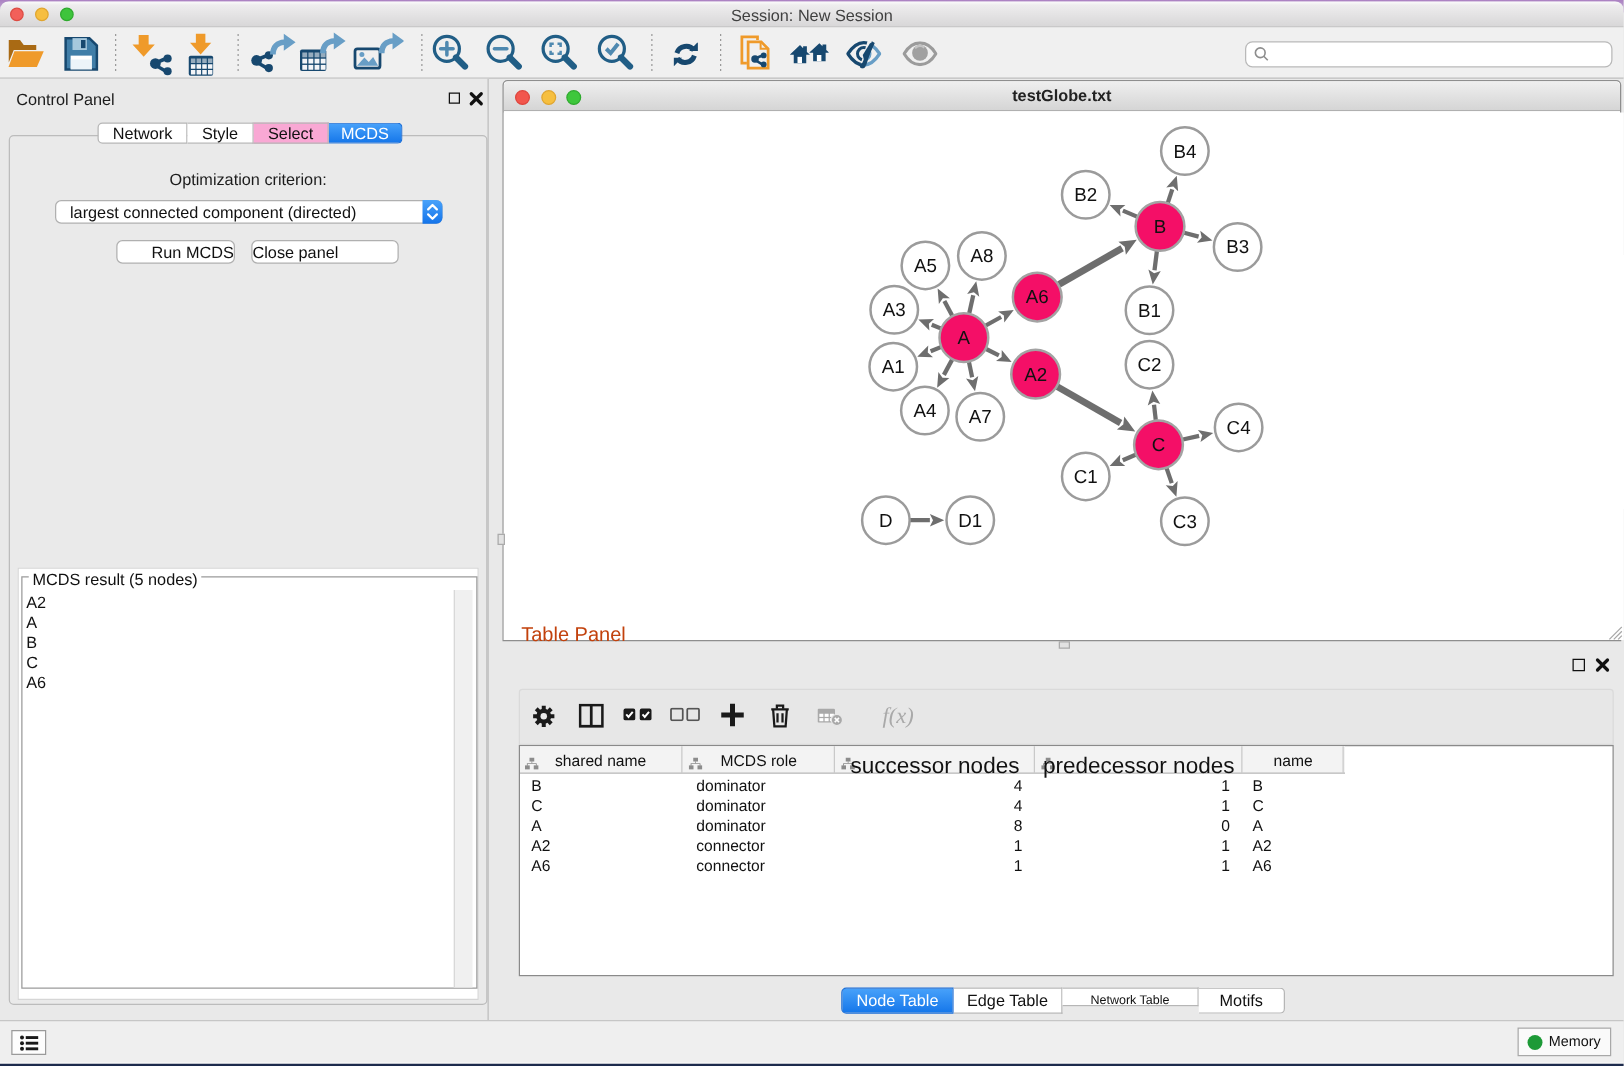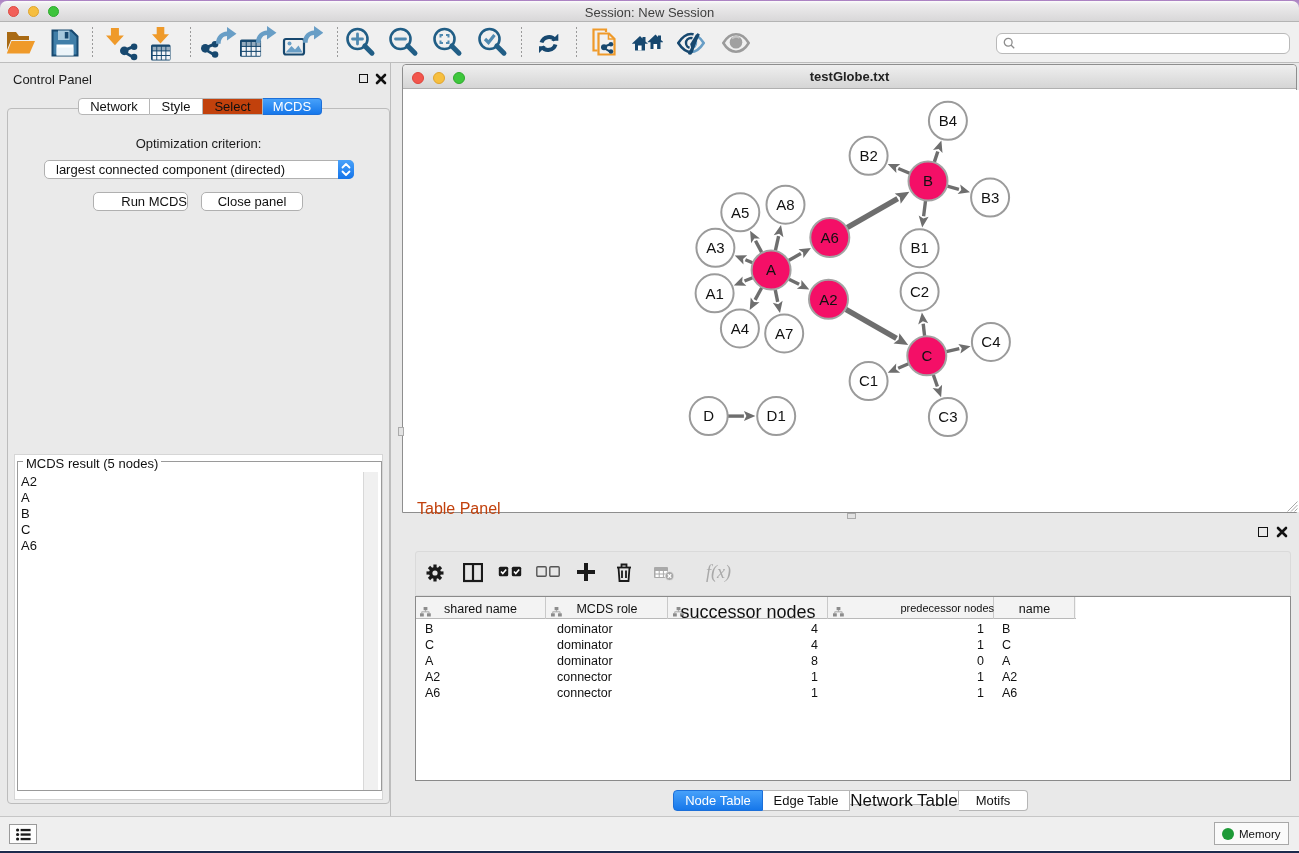--- a/index.html
+++ b/index.html
@@ -197,32 +197,32 @@
 <div class="abs" style="left:13px;top:72px;font-size:13px;color:#1c1c1c;">Control Panel</div>
 <div class="abs" style="left:359px;top:74px;width:9px;height:9px;border:1.6px solid #111;"></div>
 <svg class="abs" style="left:375px;top:73px;" width="12" height="12" viewBox="0 0 12 12">
     <path d="M2 2 L10 10 M10 2 L2 10" stroke="#111" stroke-width="2.6" stroke-linecap="round"></path>
   </svg>
 
 <div class="abs" style="left:7px;top:108px;width:383px;height:696px;background:#eaeaea;border:1px solid #bcbcbc;border-radius:4px;"></div>
 
 <div class="abs" style="left:78px;top:98px;width:72px;height:17px;background:#fff;border:1px solid #b6b6b6;border-radius:4px 0 0 4px;font-size:13px;text-align:center;line-height:16px;color:#111;">Network</div>
 <div class="abs" style="left:150px;top:98px;width:53px;height:17px;background:#fff;border:1px solid #b6b6b6;border-left:none;font-size:13px;text-align:center;line-height:16px;color:#111;">Style</div>
-<div class="abs" style="left:203px;top:98px;width:60px;height:17px;background:#c2410c;border:1px solid #b6b6b6;border-left:none;font-size:13px;text-align:center;line-height:16px;color:#111;">Select</div>
+<div class="abs" style="left:203px;top:98px;width:60px;height:17px;background:#f9a8d4;border:1px solid #b6b6b6;border-left:none;font-size:13px;text-align:center;line-height:16px;color:#111;">Select</div>
 <div class="abs" style="left:263px;top:98px;width:59px;height:17px;background:linear-gradient(#47a1fa,#1677ea);border:1px solid #1c6fd8;border-left:none;border-radius:0 4px 4px 0;font-size:13px;text-align:center;line-height:16px;color:#fff;">MCDS</div>
 
 <div class="abs" style="left:0;top:136px;width:397px;text-align:center;font-size:13px;color:#1c1c1c;">Optimization criterion:</div>
 <div class="abs" style="left:44px;top:160px;width:310px;height:19px;background:#fff;border:1px solid #b0b0b0;border-radius:5px;font-size:13px;color:#111;line-height:17px;padding-left:11px;">largest connected component (directed)</div>
 <div class="abs" style="left:338px;top:160px;width:16px;height:19px;background:linear-gradient(#49a2fa,#1474ea);border-radius:0 5px 5px 0;"></div>
 <svg class="abs" style="left:340px;top:162px;" width="12" height="15" viewBox="0 0 12 15">
     <path d="M2.5 5.5 L6 2 L9.5 5.5" fill="none" stroke="#fff" stroke-width="1.8" stroke-linecap="round" stroke-linejoin="round"></path>
     <path d="M2.5 9.5 L6 13 L9.5 9.5" fill="none" stroke="#fff" stroke-width="1.8" stroke-linecap="round" stroke-linejoin="round"></path>
   </svg>
 <div class="abs" style="left:93px;top:192px;width:95px;height:19px;background:#fff;border:1px solid #b0b0b0;border-radius:5px;font-size:13px;text-align:right;line-height:17px;color:#111;">Run MCDS</div>
-<div class="abs" style="left:201px;top:192px;width:102px;height:19px;background:#fff;border:1px solid #b0b0b0;border-radius:5px;font-size:13px;text-align:center;line-height:17px;color:#111;">Close panel</div>
+<div class="abs" style="left:201px;top:192px;width:118px;height:19px;background:#fff;border:1px solid #b0b0b0;border-radius:5px;font-size:13px;text-align:left;line-height:17px;color:#111;">Close panel</div>
 
 <div class="abs" style="left:14px;top:454px;width:369px;height:346px;background:#fff;border:1px solid #d6d6d6;"></div>
 
 <div class="abs" style="left:17px;top:461px;width:365px;height:330px;border:1px solid #9a9a9a;"></div>
 <div class="abs" style="left:23px;top:456px;background:#fff;padding:0 3px;font-size:13px;color:#111;">MCDS result (5 nodes)</div>
 <div class="abs" style="left:21px;top:474px;font-size:13px;color:#111;line-height:16px;">A2<br>A<br>B<br>C<br>A6</div>
 <div class="abs" style="left:363px;top:472px;width:15px;height:318px;background:#f0f0f0;border-left:1px solid #d8d8d8;"></div>
 
 <div class="abs" style="left:402px;top:64px;width:895px;height:449px;background:#fff;border:1px solid #8e8e8e;border-radius:4px 4px 0 0;"></div>
 <div class="abs" style="left:403px;top:65px;width:893px;height:24px;background:linear-gradient(#efefef,#d5d5d5);border-bottom:1px solid #b0b0b0;border-radius:4px 4px 0 0;"></div>
@@ -427,21 +427,21 @@
 <div class="abs" style="left:828px;top:597px;width:166px;height:22px;border-right:1px solid #c9c9c9;"></div>
 <div class="abs" style="left:833px;top:602px;"><svg width="11" height="10" viewBox="0 0 11 10" style="vertical-align:-1px;">
       <g fill="#8c8c8c">
         <rect x="3.6" y="0" width="3.8" height="3.2"></rect>
         <rect x="0" y="6.3" width="3.8" height="3.2"></rect>
         <rect x="7" y="6.3" width="3.8" height="3.2"></rect>
         <path d="M5.2 3 L5.8 3 L5.8 4.6 L5.2 4.6 Z"></path>
         <path d="M1.5 4.6 L9.3 4.6 L9.3 5.2 L1.5 5.2 Z M1.5 5 L2.2 5 L2.2 6.5 L1.5 6.5 Z M8.7 5 L9.4 5 L9.4 6.5 L8.7 6.5 Z"></path>
       </g>
     </svg></div>
-<div class="abs" style="left:828px;top:602px;width:166px;text-align:right;font-size:11px;color:#111;">predecessor nodes</div>
+<div class="abs" style="left:828px;top:602px;width:166px;text-align:center;font-size:18px;color:#111;">predecessor nodes</div>
 <div class="abs" style="left:994px;top:597px;width:81px;height:22px;border-right:1px solid #c9c9c9;"></div>
 <div class="abs" style="left:994px;top:602px;width:81px;text-align:center;font-size:12.5px;color:#111;">name</div>
 <div class="abs" style="left:425px;top:622px;font-size:12.5px;color:#111;">B</div>
 <div class="abs" style="left:557px;top:622px;font-size:12.5px;color:#111;">dominator</div>
 <div class="abs" style="left:668px;top:622px;width:150px;text-align:right;font-size:12.5px;color:#111;">4</div>
 <div class="abs" style="left:828px;top:622px;width:156px;text-align:right;font-size:12.5px;color:#111;">1</div>
 <div class="abs" style="left:1002px;top:622px;font-size:12.5px;color:#111;">B</div>
 <div class="abs" style="left:425px;top:638px;font-size:12.5px;color:#111;">C</div>
 <div class="abs" style="left:557px;top:638px;font-size:12.5px;color:#111;">dominator</div>
 <div class="abs" style="left:668px;top:638px;width:150px;text-align:right;font-size:12.5px;color:#111;">4</div>
@@ -458,21 +458,21 @@
 <div class="abs" style="left:828px;top:670px;width:156px;text-align:right;font-size:12.5px;color:#111;">1</div>
 <div class="abs" style="left:1002px;top:670px;font-size:12.5px;color:#111;">A2</div>
 <div class="abs" style="left:425px;top:686px;font-size:12.5px;color:#111;">A6</div>
 <div class="abs" style="left:557px;top:686px;font-size:12.5px;color:#111;">connector</div>
 <div class="abs" style="left:668px;top:686px;width:150px;text-align:right;font-size:12.5px;color:#111;">1</div>
 <div class="abs" style="left:828px;top:686px;width:156px;text-align:right;font-size:12.5px;color:#111;">1</div>
 <div class="abs" style="left:1002px;top:686px;font-size:12.5px;color:#111;">A6</div>
 
 <div class="abs" style="left:673px;top:790px;width:90px;height:21px;background:linear-gradient(#47a1fa,#1677ea);border:1px solid #1c6fd8;border-radius:4px 0 0 4px;font-size:13px;text-align:center;line-height:20px;color:#fff;">Node Table</div>
 <div class="abs" style="left:763px;top:790px;width:87px;height:21px;background:#fff;border:1px solid #b6b6b6;border-left:none;font-size:13px;text-align:center;line-height:20px;color:#111;">Edge Table</div>
-<div class="abs" style="left:850px;top:790px;width:109px;height:15px;background:#fff;border:1px solid #b6b6b6;border-left:none;font-size:17px;text-align:center;line-height:20px;color:#111;">Network Table</div>
+<div class="abs" style="left:850px;top:790px;width:109px;height:15px;background:#fff;border:1px solid #b6b6b6;border-left:none;font-size:10px;text-align:center;line-height:20px;color:#111;">Network Table</div>
 <div class="abs" style="left:959px;top:790px;width:69px;height:21px;background:#fff;border:1px solid #b6b6b6;border-left:none;border-radius:0 4px 4px 0;font-size:13px;text-align:center;line-height:20px;color:#111;">Motifs</div>
 
 <div class="abs" style="left:0;top:816px;width:1299px;height:34px;background:#efefef;border-top:1px solid #c6c6c6;"></div>
 <div class="abs" style="left:9px;top:824px;width:28px;height:20px;background:#fdfdfd;border:1px solid #9a9a9a;"></div>
 <svg class="abs" style="left:16px;top:828px;" width="15" height="13" viewBox="0 0 15 13">
     <g fill="#1a1a1a">
       <circle cx="1.6" cy="2" r="1.6"></circle>
       <circle cx="1.6" cy="6.5" r="1.6"></circle>
       <circle cx="1.6" cy="11" r="1.6"></circle>
       <rect x="4.6" y="0.9" width="10" height="2.3"></rect>

